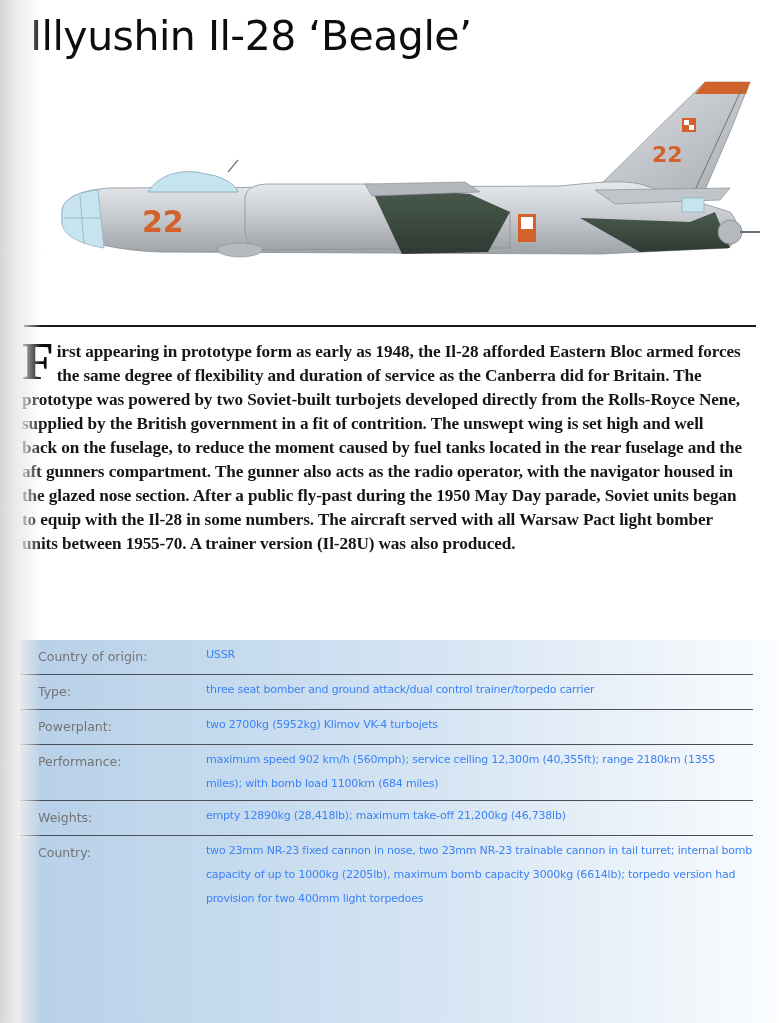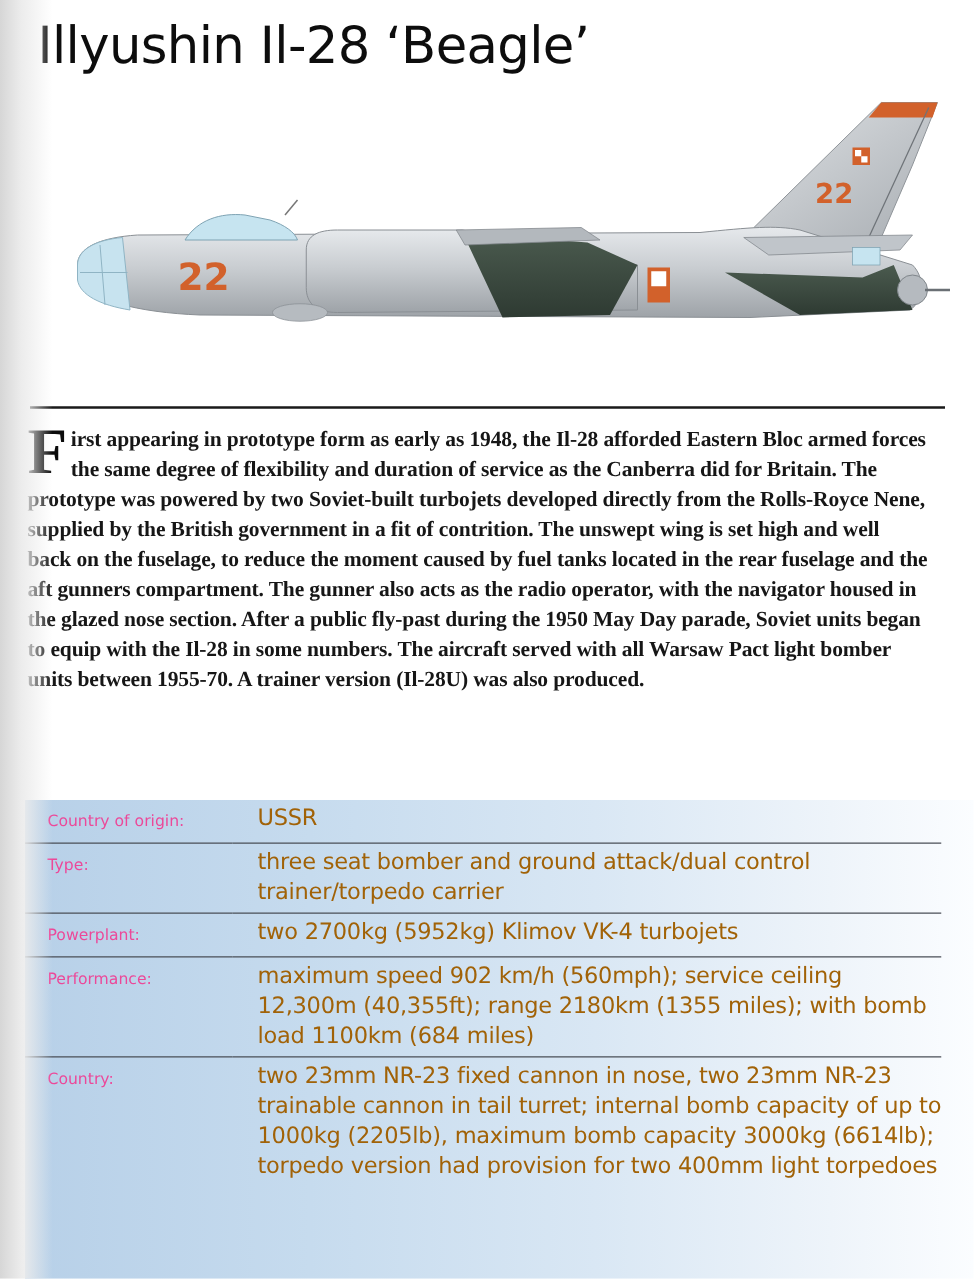--- a/index.html
+++ b/index.html
@@ -47,25 +47,25 @@
   .spec-table {
     position: absolute; left: 20px; top: 640px; width: 733px;
     border-collapse: collapse;
     font-family: "DejaVu Sans", sans-serif;
   }
   .spec-row td { vertical-align: top; padding: 0; }
   .spec-row { border-bottom: 1.5px solid #4a4f57; }
   .spec-row:last-child { border-bottom: none; }
   .spec-label {
     width: 148px; padding: 6px 0 6px 18px !important;
-    font-size: 12.5px; color: #ec4899; line-height: 22px;
+    font-size: 12.5px; color: #737373; line-height: 22px;
   }
   .spec-value {
     padding: 3px 0 4px 20px !important;
-    font-size: 18px; color: #a16207; line-height: 24px;
+    font-size: 11px; color: #3b82f6; line-height: 24px;
     letter-spacing: -0.2px;
   }
 </style>
 </head>
 <body>
 
 <div class="gutter"></div>
 
 <h1 class="title">Illyushin Il-28 ‘Beagle’</h1>
 
@@ -147,17 +147,21 @@
     </tr>
     <tr class="spec-row">
       <td class="spec-label">Powerplant:</td>
       <td class="spec-value">two 2700kg (5952kg) Klimov VK-4 turbojets</td>
     </tr>
     <tr class="spec-row">
       <td class="spec-label">Performance:</td>
       <td class="spec-value">maximum speed 902 km/h (560mph); service ceiling 12,300m (40,355ft); range 2180km (1355 miles); with bomb load 1100km (684 miles)</td>
     </tr>
     <tr class="spec-row">
+      <td class="spec-label">Weights:</td>
+      <td class="spec-value">empty 12890kg (28,418lb); maximum take-off 21,200kg (46,738lb)</td>
+    </tr>
+    <tr class="spec-row">
       <td class="spec-label">Country:</td>
       <td class="spec-value">two 23mm NR-23 fixed cannon in nose, two 23mm NR-23 trainable cannon in tail turret; internal bomb capacity of up to 1000kg (2205lb), maximum bomb capacity 3000kg (6614lb); torpedo version had provision for two 400mm light torpedoes</td>
     </tr>
   </tbody>
 </table>
 
 </body></html>

